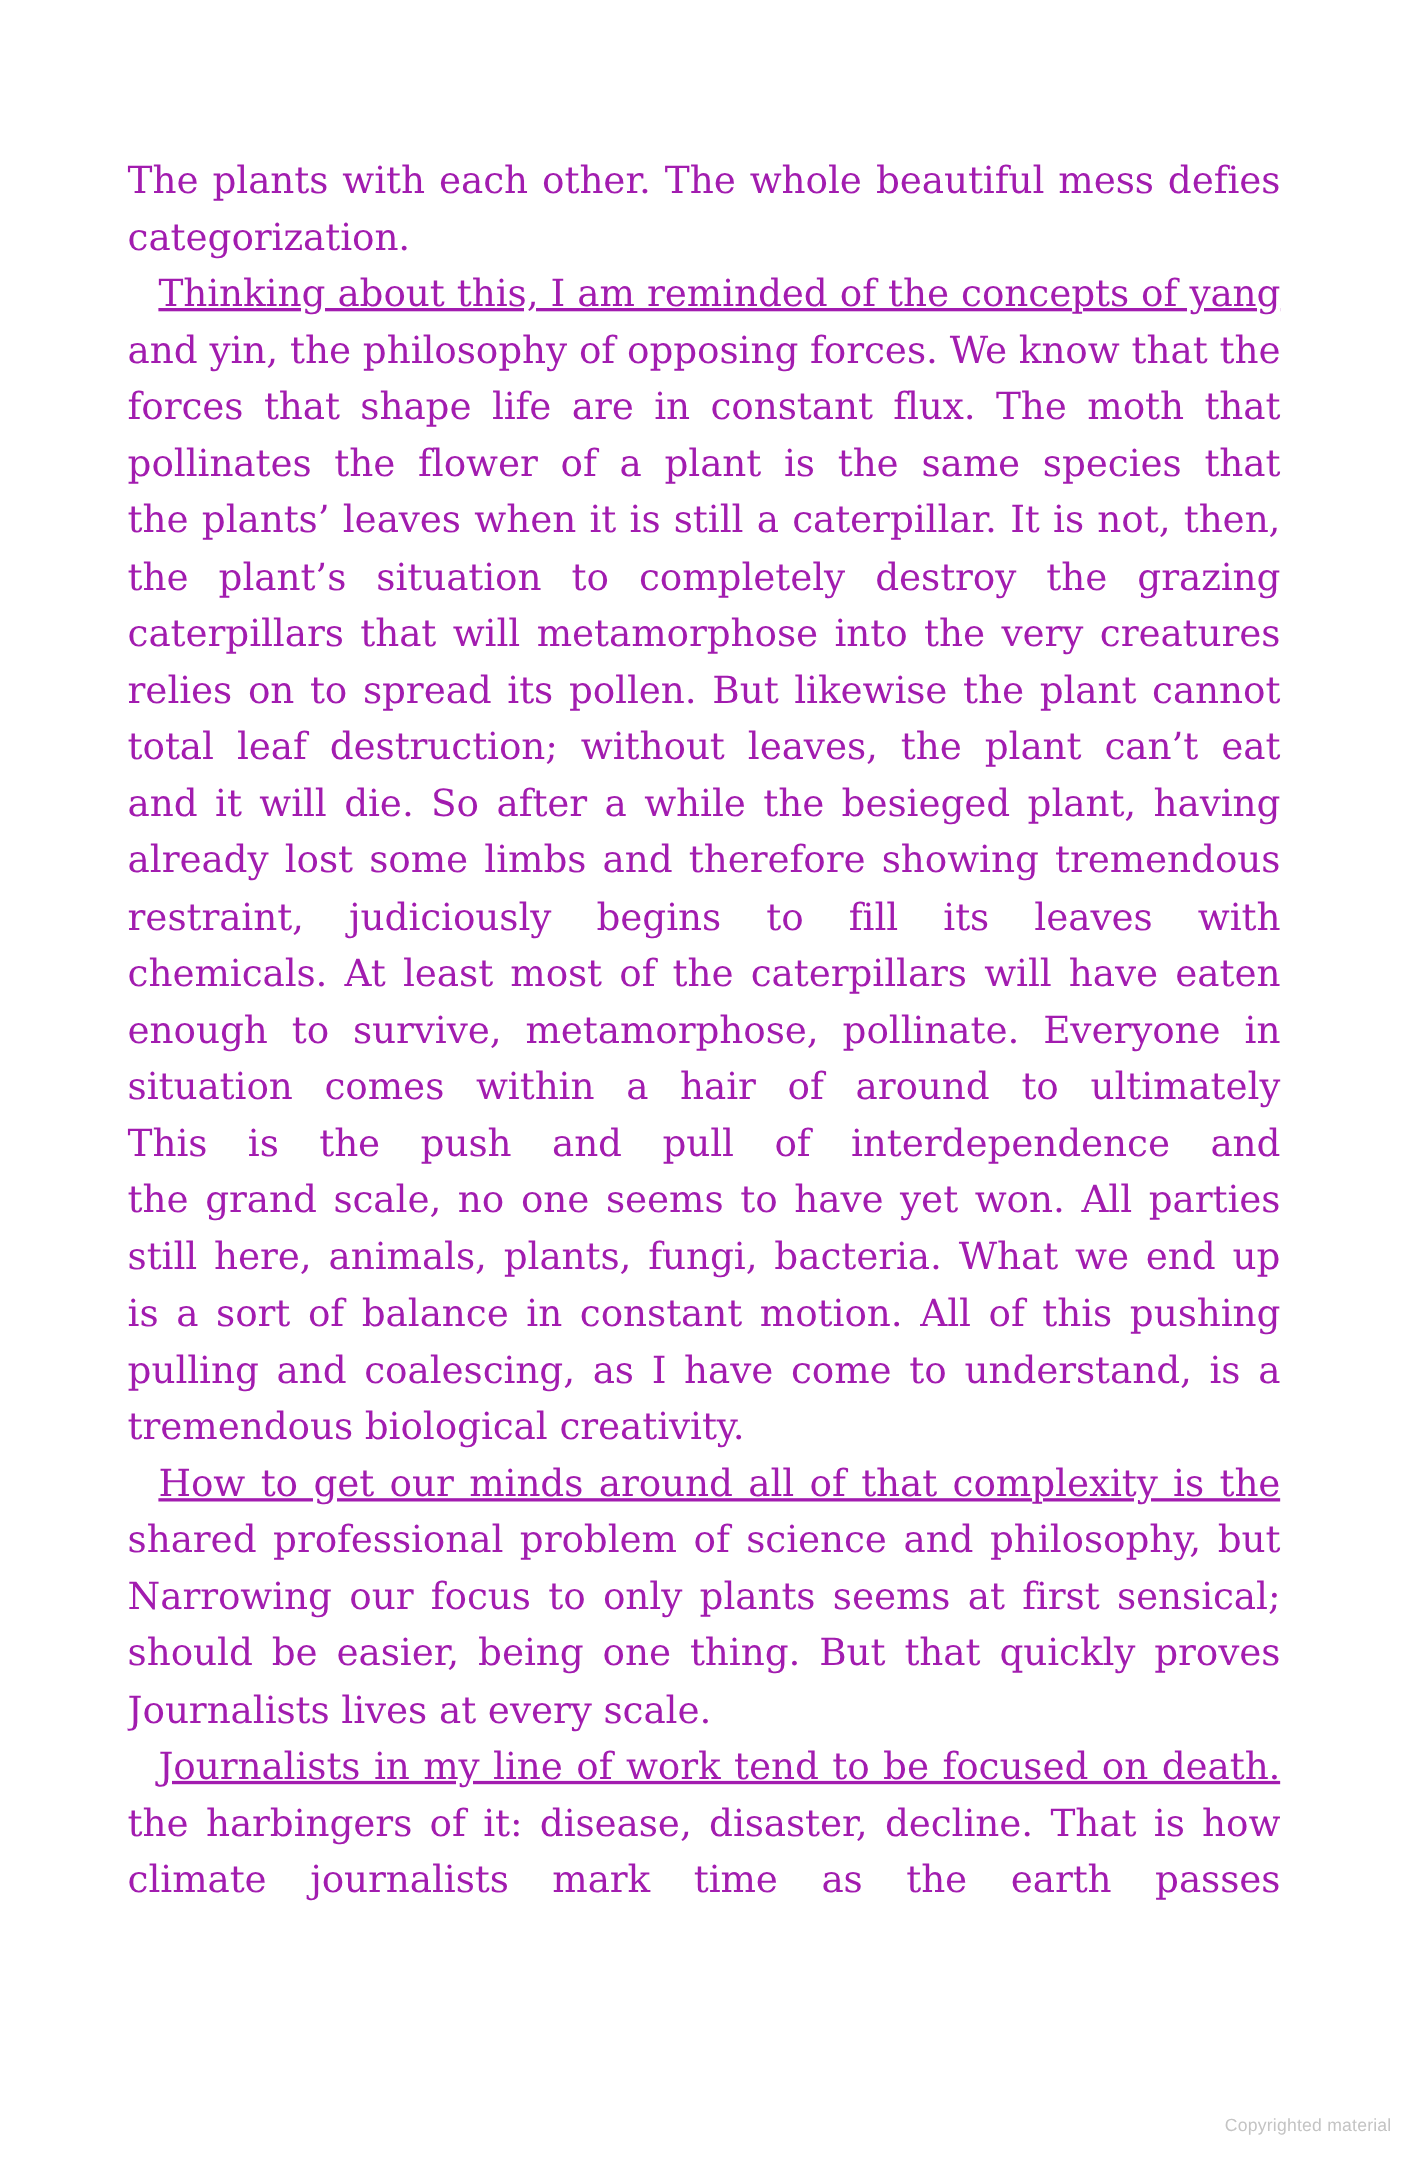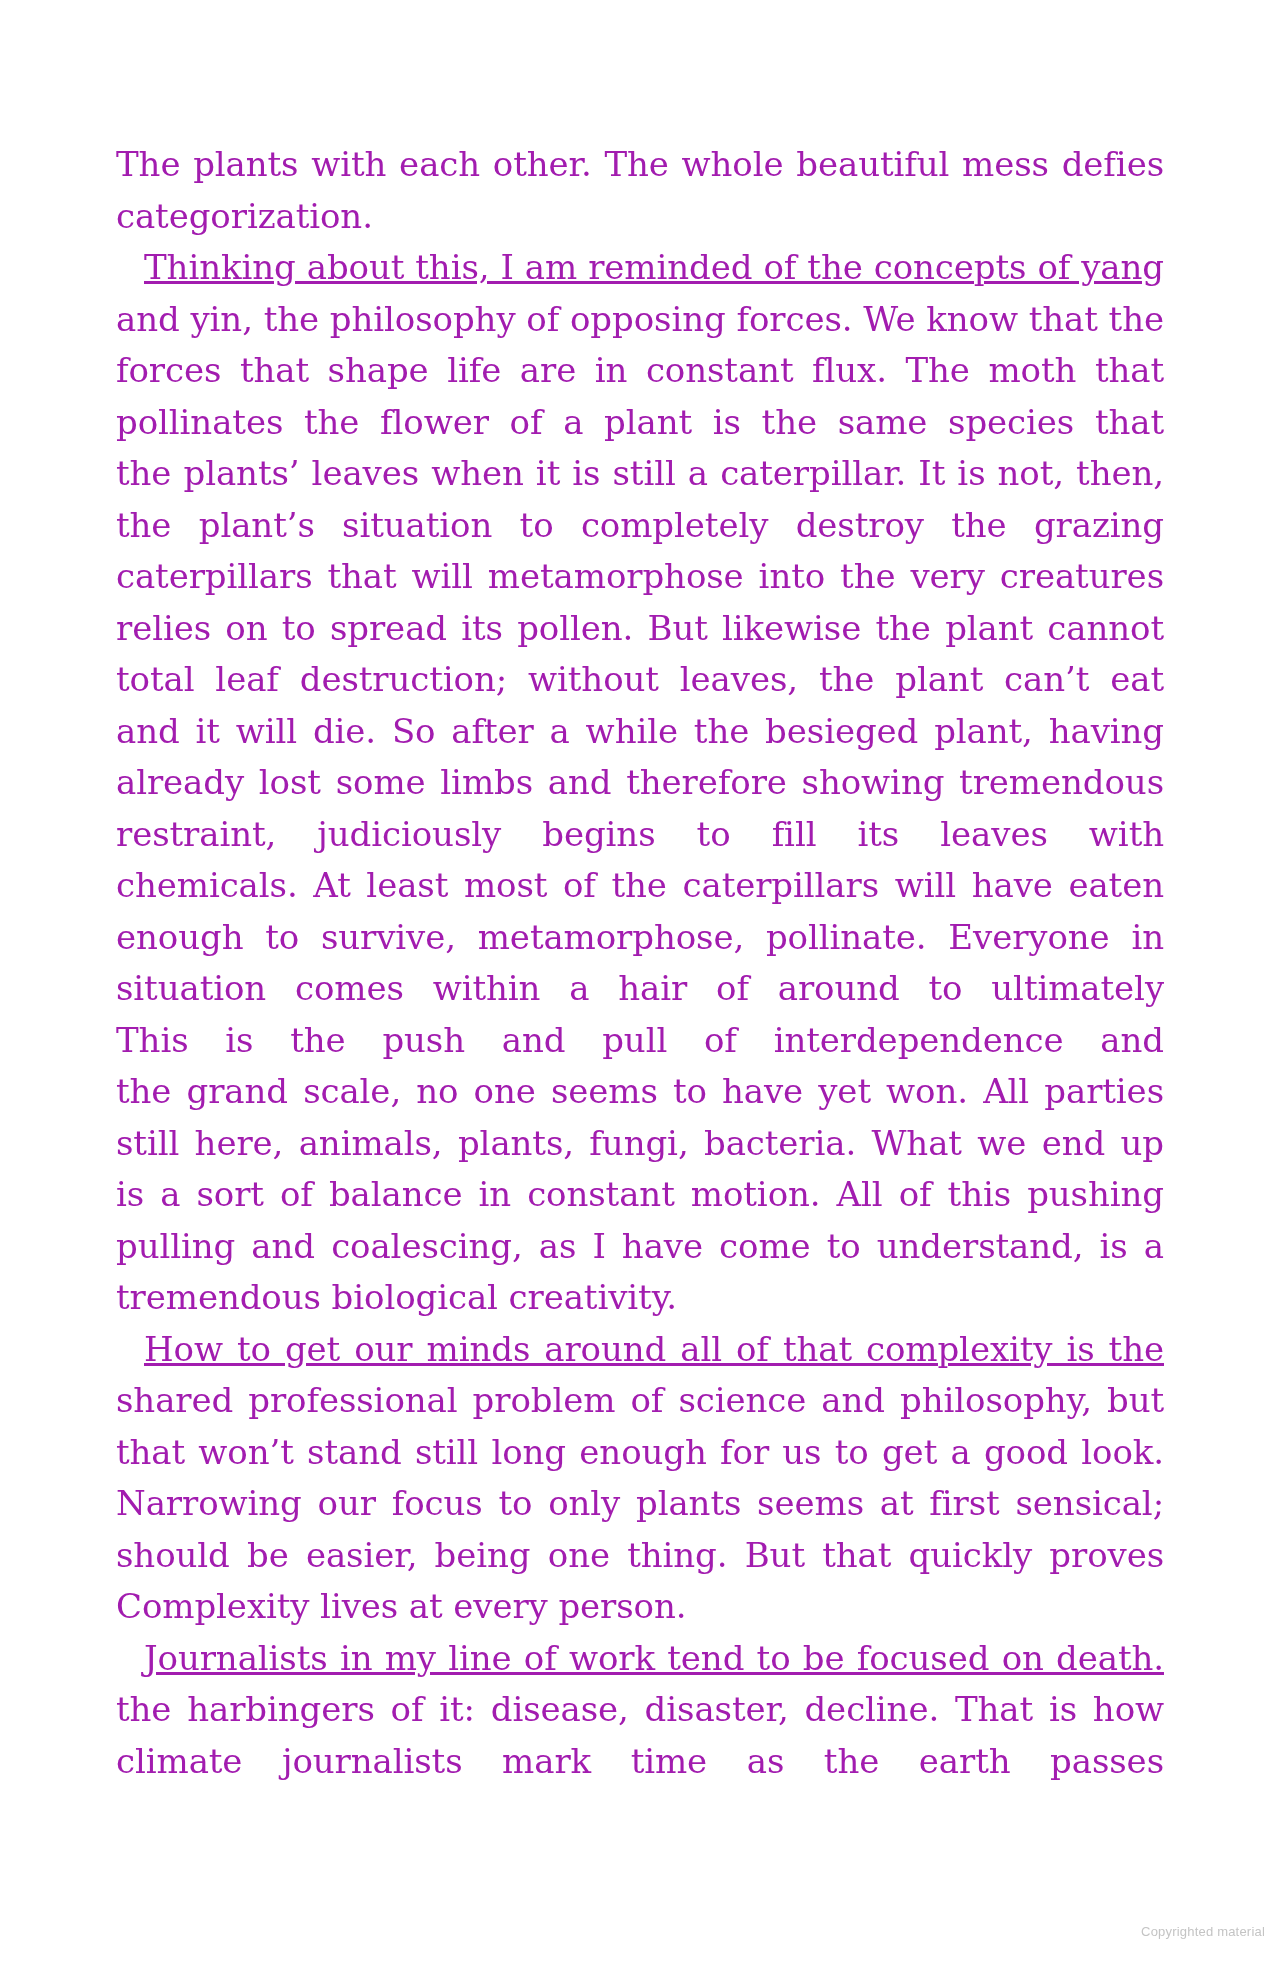--- a/index.html
+++ b/index.html
@@ -30,21 +30,21 @@
   .line.indent { text-indent: 28px; text-decoration: underline; }
   .line.plast {
     text-align: center;
     text-align-last: left;
   }
   .watermark {
     position: absolute;
     top: 1924px;
     right: 15px;
     font-family: "Liberation Sans", sans-serif;
-    font-size: 13px;
+    font-size: 16px;
     color: #c4c4c4;
     letter-spacing: 0.2px;
   }
 </style>
 </head>
 <body>
 
 <div class="text-block">
   <div class="line">The plants with each other. The whole beautiful mess defies</div>
   <div class="line plast">categorization.</div>
@@ -64,22 +64,21 @@
   <div class="line">enough to survive, metamorphose, pollinate. Everyone in this</div>
   <div class="line">situation comes within a hair of around to ultimately flourish.</div>
   <div class="line">This is the push and pull of interdependence and competition. At</div>
   <div class="line">the grand scale, no one seems to have yet won. All parties are</div>
   <div class="line">still here, animals, plants, fungi, bacteria. What we end up with</div>
   <div class="line">is a sort of balance in constant motion. All of this pushing and</div>
   <div class="line">pulling and coalescing, as I have come to understand, is a sign of</div>
   <div class="line plast">tremendous biological creativity.</div>
   <div class="line indent">How to get our minds around all of that complexity is the</div>
   <div class="line">shared professional problem of science and philosophy, but also</div>
-  <div class="line">that won’t stand still long enough for us to get a good look.</div>
   <div class="line">Narrowing our focus to only plants seems at first sensical; that</div>
   <div class="line">should be easier, being one thing. But that quickly proves naive.</div>
-  <div class="line plast">Complexity lives at every person.</div>
+  <div class="line plast">Journalists lives at every scale.</div>
   <div class="line indent">Journalists in my line of work tend to be focused on death. Or</div>
   <div class="line">the harbingers of it: disease, disaster, decline. That is how</div>
   <div class="line">climate journalists mark time as the earth passes benchmark</div>
 </div>
 
 <div class="watermark">Copyrighted material</div>
 
 </body></html>

